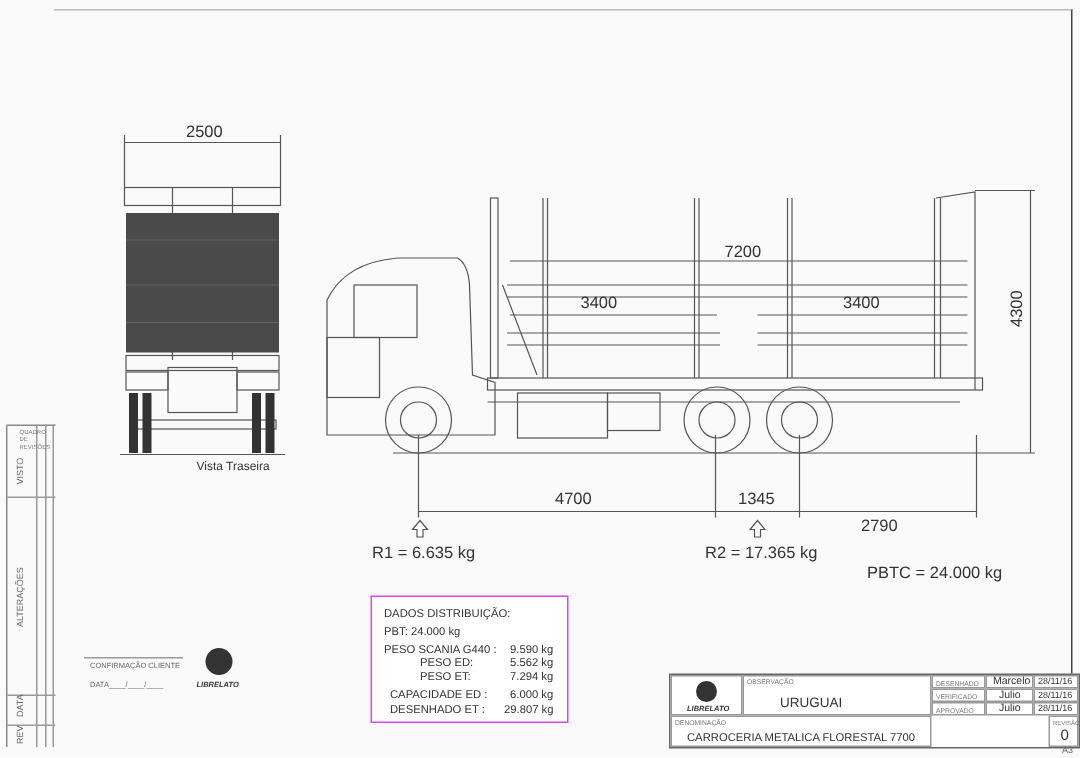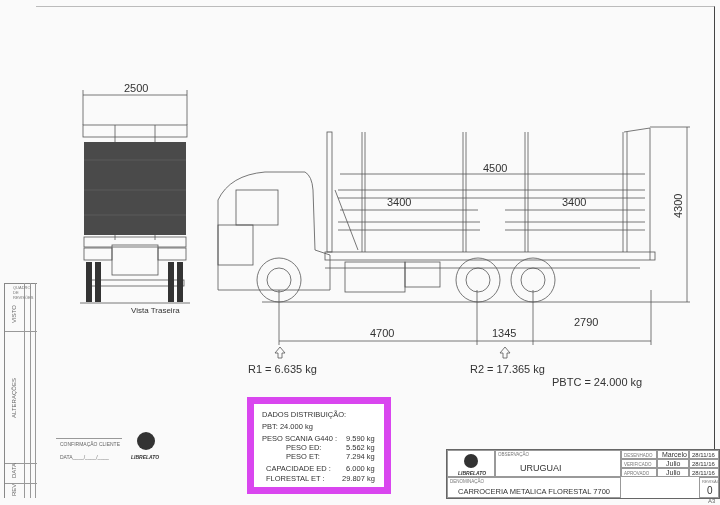--- a/index.html
+++ b/index.html
@@ -5,21 +5,21 @@
   html,body{margin:0;padding:0;background:#fff;}
   body{width:720px;height:505px;position:relative;overflow:hidden;font-family:"Liberation Sans",sans-serif;color:#333;}
   .sheet{position:absolute;left:0;top:0;width:720px;height:505px;background:#fafafa;}
   .frame{position:absolute;left:36px;top:6px;width:678px;height:492px;border-right:1.5px solid #444;border-top:1px solid #bbb;}
   .abs{position:absolute;}
   .t{position:absolute;white-space:nowrap;}
   .dim{font-size:11px;color:#333;}
   svg{position:absolute;left:0;top:0;}
   .rev-strip{position:absolute;left:4px;top:283px;width:32px;height:215px;border-left:1px solid #888;}
   .vert{position:absolute;transform:rotate(-90deg);transform-origin:left top;font-size:6px;color:#666;white-space:nowrap;}
-  .dist-box{position:absolute;left:247px;top:397px;width:130px;height:83px;border:7px solid #d946ef;background:#fff;}
+  .dist-box{position:absolute;left:247px;top:397px;width:130px;height:83px;border:1px solid #d946ef;background:#fff;}
   .dist-box .row{position:absolute;font-size:7.5px;color:#333;white-space:nowrap;}
   .tb{position:absolute;left:446px;top:449px;width:272px;height:48px;border:1px solid #666;background:#fff;}
   .tb .cell{position:absolute;border:0.5px solid #999;box-sizing:border-box;}
   .lbl{position:absolute;font-size:4.5px;color:#777;left:2px;top:1px;white-space:nowrap;}
   .val{position:absolute;font-size:7px;color:#333;white-space:nowrap;}
 </style>
 </head>
 <body>
 
 <div class="sheet">
@@ -111,43 +111,43 @@
       <line x1="651" y1="290" x2="651" y2="345"></line>
       <line x1="279" y1="341" x2="651" y2="341"></line>
 
       <path d="M280 347 L275 353 L278 353 L278 358 L282 358 L282 353 L285 353 Z"></path>
       <path d="M505 347 L500 353 L503 353 L503 358 L507 358 L507 353 L510 353 Z"></path>
     </g>
   </svg>
 
   <div class="t dim" style="left:124px;top:82px;text-align:right;">2500</div>
   <div class="t" style="left:131px;top:306px;font-size:8px;">Vista Traseira</div>
-  <div class="t dim" style="left:483px;top:162px;">4500</div>
+  <div class="t dim" style="left:483px;top:162px;">7200</div>
   <div class="t dim" style="left:387px;top:196px;">3400</div>
   <div class="t dim" style="left:562px;top:196px;">3400</div>
   <div class="t dim" style="left:672px;top:218px;transform:rotate(-90deg);transform-origin:left top;">4300</div>
   <div class="t dim" style="left:370px;top:327px;">4700</div>
   <div class="t dim" style="left:492px;top:327px;">1345</div>
-  <div class="t dim" style="left:574px;top:316px;">2790</div>
+  <div class="t dim" style="left:574px;top:345px;">2790</div>
   <div class="t dim" style="left:248px;top:363px;">R1 = 6.635 kg</div>
   <div class="t dim" style="left:470px;top:363px;">R2 = 17.365 kg</div>
-  <div class="t dim" style="left:552px;top:376px;">PBTC = 24.000 kg</div>
+  <div class="t dim" style="left:578px;top:376px;">PBTC = 24.000 kg</div>
 
   <div class="dist-box">
     <div class="row" style="left:8px;top:6px;">DADOS DISTRIBUIÇÃO:</div>
     <div class="row" style="left:8px;top:18px;">PBT:  24.000 kg</div>
     <div class="row" style="left:8px;top:30px;">PESO SCANIA G440 :</div>
     <div class="row" style="left:92px;top:30px;">9.590 kg</div>
     <div class="row" style="left:32px;top:39px;">PESO ED:</div>
     <div class="row" style="left:92px;top:39px;">5.562 kg</div>
     <div class="row" style="left:32px;top:48px;">PESO ET:</div>
     <div class="row" style="left:92px;top:48px;">7.294 kg</div>
     <div class="row" style="left:12px;top:60px;">CAPACIDADE ED :</div>
     <div class="row" style="left:92px;top:60px;">6.000 kg</div>
-    <div class="row" style="left:12px;top:70px;">FLORESTAL ET :</div>
+    <div class="row" style="left:12px;top:70px;">DESENHADO ET :</div>
     <div class="row" style="left:88px;top:70px;">29.807 kg</div>
   </div>
 
   <div class="abs" style="left:56px;top:438px;width:66px;border-top:0.5px solid #999;"></div>
   <div class="t" style="left:60px;top:441px;font-size:5px;color:#666;">CONFIRMAÇÃO CLIENTE</div>
   <div class="t" style="left:60px;top:454px;font-size:5px;color:#666;">DATA____/____/____</div>
   <div class="abs" style="left:137px;top:432px;width:18px;height:18px;border-radius:50%;background:#333;"></div>
   <div class="t" style="left:131px;top:454px;font-size:5px;font-style:italic;font-weight:bold;color:#333;">LIBRELATO</div>
 
   <div class="rev-strip">

